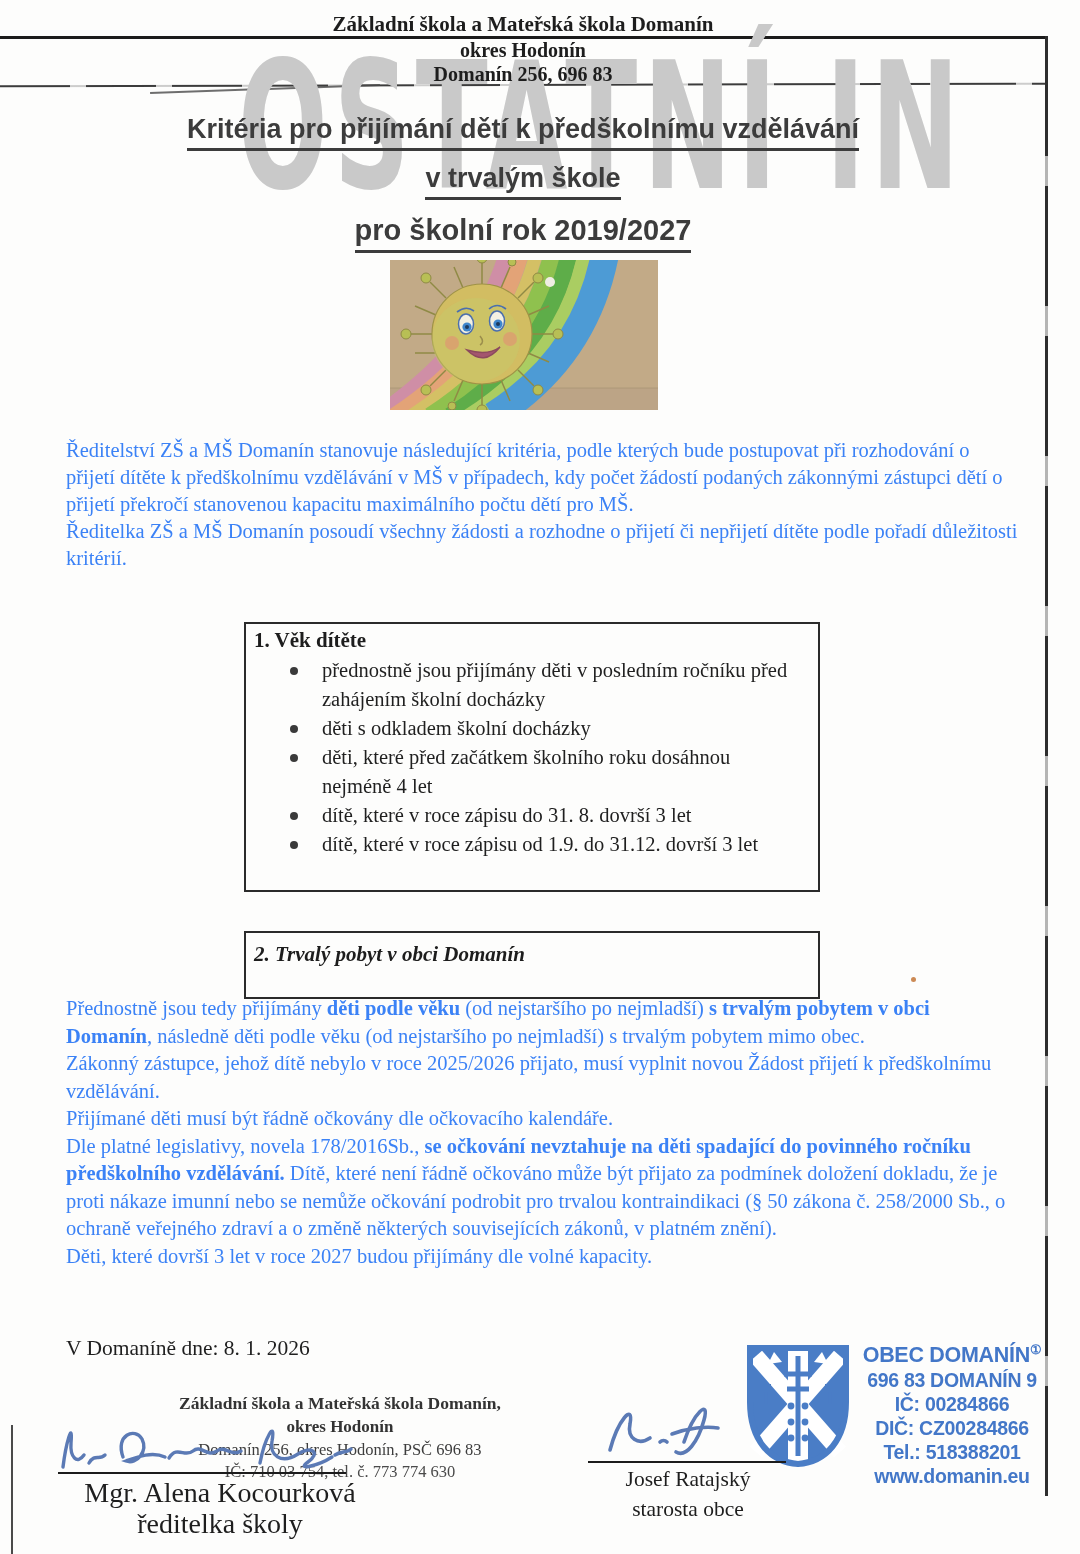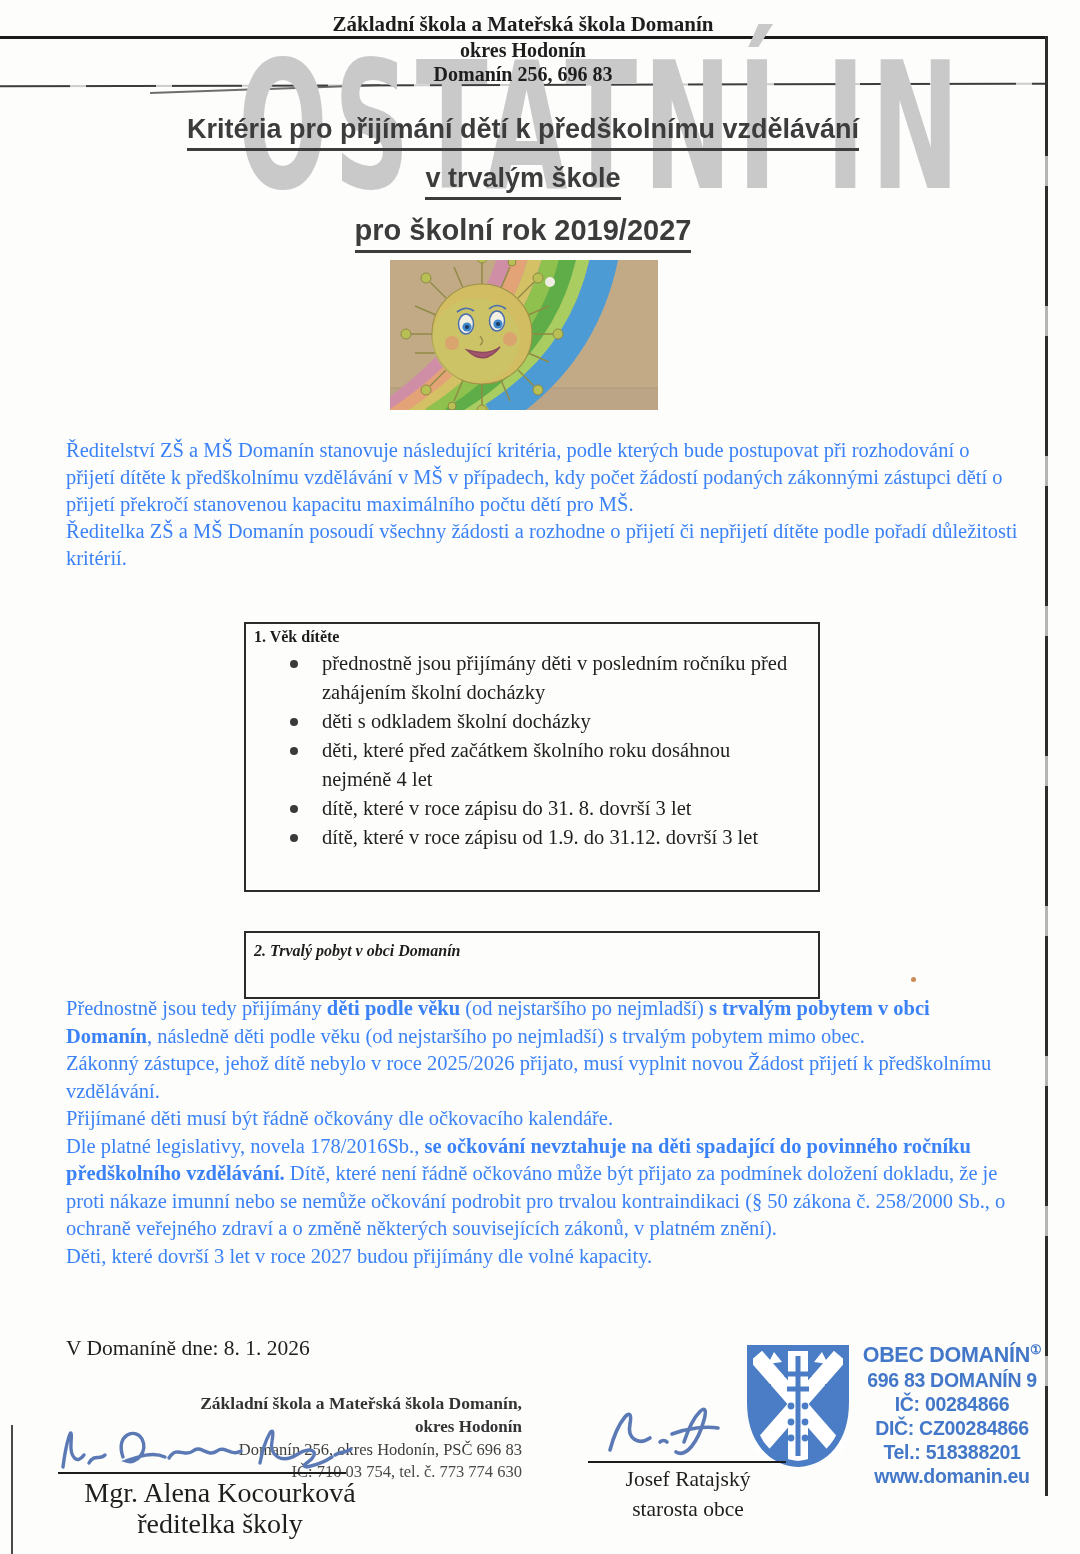--- a/index.html
+++ b/index.html
@@ -45,33 +45,33 @@
   
   .para { position:absolute; left:66px; width:952px; z-index:2;
     font-size:20.5px; line-height:27px; color:#3b82f6; }
   .para p { margin:0; }
   .intro-block { top:437px; }
   .body-block { top:995px; line-height:27.5px; }
   .bold { font-weight:bold; }
   
   .crit-box { position:absolute; left:244px; width:576px; border:2.5px solid #2b2b2b; z-index:2;
     background:transparent; }
-  .crit-box .bheading { font-weight:bold; font-size:16px; padding:4px 6px 0 8px; color:#1d1d1d; }
+  .crit-box .bheading { font-weight:bold; font-size:21px; padding:4px 6px 0 8px; color:#1d1d1d; }
   .box1 { top:622px; height:270px; }
   .box2 { top:931px; height:68px;font-style:italic; }
   .box2 .bheading { padding-top:9px; }
   .crit-box ul { list-style:none; margin-top:3px; }
   .crit-box li { position:relative; padding-left:76px; padding-right:14px;
     font-size:20.5px; line-height:29px; color:#1f1f1f; }
   .crit-box li::before { content:""; position:absolute; left:44px; top:11px;
     width:8px; height:8px; border-radius:50%; background:#3a3a3a; }
   
   .date-line { position:absolute; left:66px; top:1336px; font-size:21.5px; color:#1f1f1f; z-index:2; }
   
-  .school-stamp { position:absolute; left:158px; top:1392px; width:364px; text-align:right;
+  .school-stamp { position:absolute; left:158px; top:1392px; width:364px; text-align:center;
     color:#333; z-index:2; }
   .school-stamp .s1 { font-weight:bold; font-size:17.5px; line-height:23px; }
   .school-stamp .s2 { font-weight:bold; font-size:17px; line-height:23px; }
   .school-stamp .s3 { font-size:16.5px; line-height:23px; color:#3d3d3d; }
   .school-stamp .s4 { font-size:16.5px; line-height:22px; color:#4a4a4a; }
   
   .sig-svg { position:absolute; z-index:4; }
   .sig-left-svg { left:55px; top:1405px; }
   .sig-right-svg { left:598px; top:1390px; }
   .sig-line { position:absolute; height:2px; background:#1c1c1c; z-index:3; }

